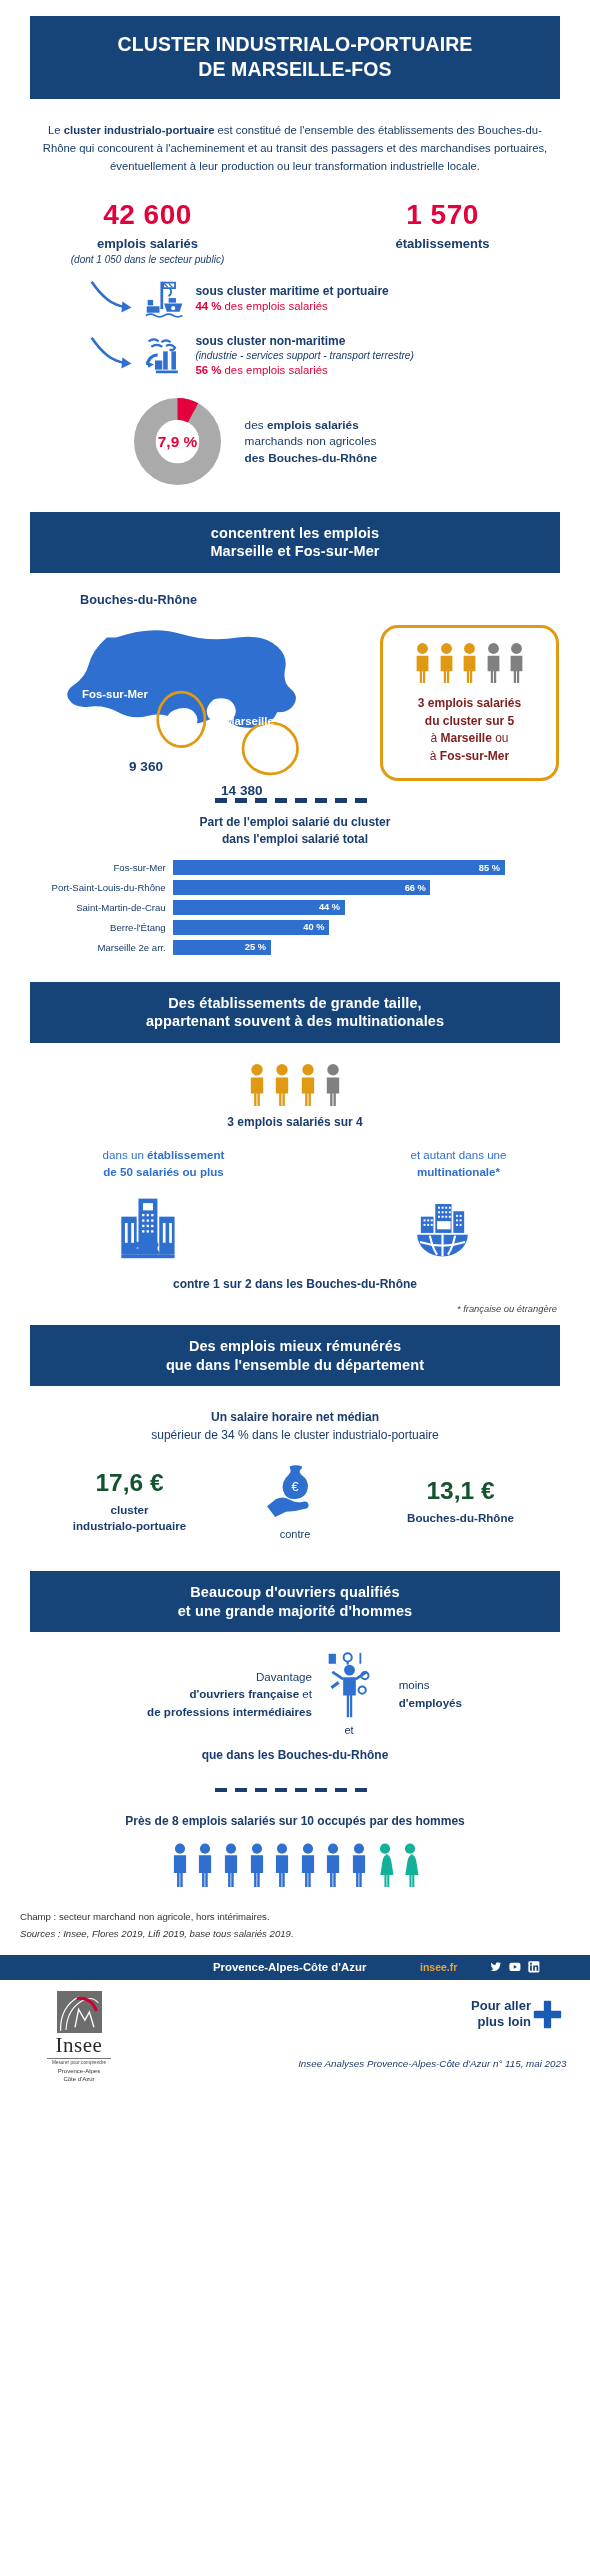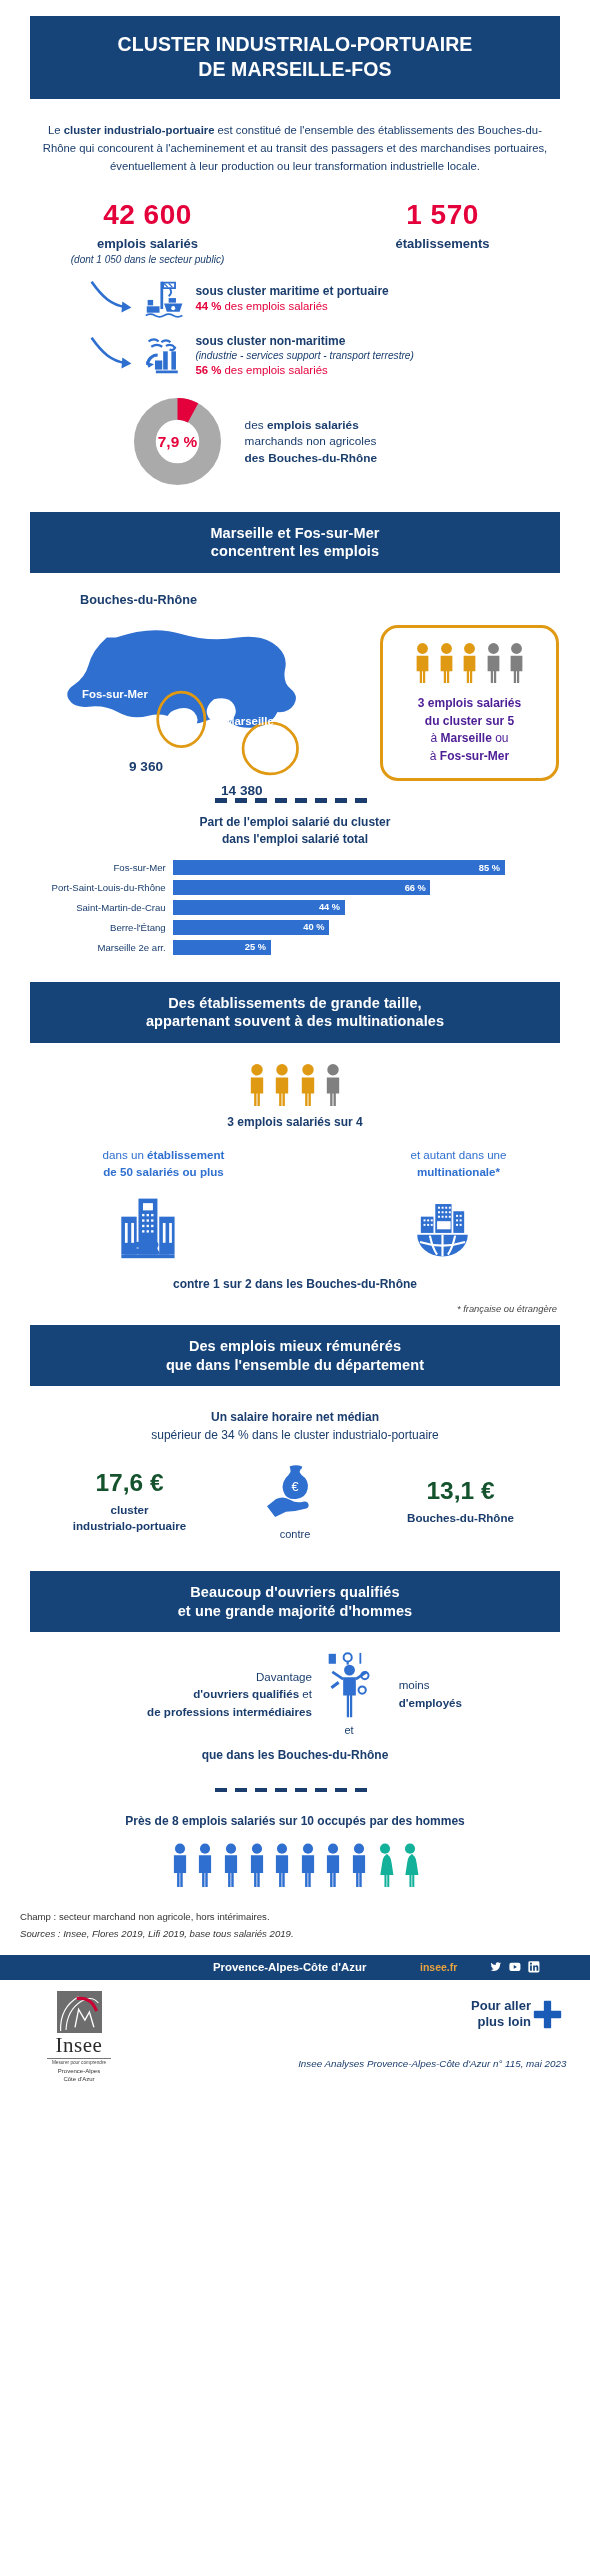--- a/index.html
+++ b/index.html
@@ -71,21 +71,21 @@
   .map-lbl { position: absolute; font-weight: bold; color: #ffffff; font-size: 11.4px; }
   .map-val { position: absolute; font-weight: bold; color: #1a3d6d; font-size: 13.6px; }
 
   .callout {
     position: absolute; left: 380px; top: 12.7px; width: 179px; height: 156px;
     border: 3.6px solid #e09913; border-radius: 18px;
     display: flex; flex-direction: column; align-items: center; justify-content: flex-start;
     padding-top: 14.5px;
   }
   .callout .people { display: flex; gap: 4.5px; }
-  .callout .ctxt { margin-top: 11px; font-size: 12px; color: #4c1d95; font-weight: bold; text-align: center; line-height: 1.45; }
+  .callout .ctxt { margin-top: 11px; font-size: 12px; color: #7f1d1d; font-weight: bold; text-align: center; line-height: 1.45; }
   .callout .ctxt .light { font-weight: normal; }
 
   
   .dashed {
     width: 160px; height: 4.5px; margin: 0 auto;
     background-image: repeating-linear-gradient(to right, #1a3d6d 0 11.8px, transparent 11.8px 20px);
   }
 
   
   .chart-title { text-align:center; font-size: 12px; font-weight:bold; color:#1a3d6d; line-height:1.4; margin-top: 11px; }
@@ -236,22 +236,22 @@
       <div class="pct">7,9 %</div>
     </div>
     <div class="donut-txt">
       <div><span>des </span><b>emplois salariés</b></div>
       <div>marchands non agricoles</div>
       <div class="bold">des Bouches-du-Rhône</div>
     </div>
   </div>
 
   <div class="band sec-band">
+    <div>concentrent les emplois</div>
     <div>Marseille et Fos-sur-Mer</div>
-    <div>concentrent les emplois</div>
   </div>
 
   <div class="map-title">Bouches-du-Rhône</div>
 
   <div class="map-wrap">
     <svg class="map-svg" width="336" height="182" viewBox="0 0 370 200">
       <path d="M88 28 q40 -14 72 -4 q30 9 62 4 q28 -4 44 10 q12 11 8 26 q-2 14 6 20 q10 8 4 18 q-6 9 -18 8 q-6 13 -20 16 q-18 4 -32 -4 q-14 -8 -28 -2 q-16 7 -32 -2 q-14 -8 -30 -4 q-18 5 -34 -4 q-14 -8 -32 -6 q-16 2 -22 -8 q-5 -9 6 -16 q12 -8 16 -22 q4 -16 20 -30 z" fill="#2e6fd0"></path>
       <path d="M152 108 q14 -6 22 2 q8 9 0 18 q-10 10 -22 4 q-10 -6 -8 -14 q1 -7 8 -10 z" fill="#ffffff"></path>
       <path d="M196 96 q16 -4 22 6 q6 12 -6 18 q-14 6 -22 -4 q-6 -10 6 -20 z" fill="#ffffff"></path>
       <path d="M232 134 q20 -6 32 4 q10 10 -2 18 q-18 10 -32 0 q-10 -10 2 -22 z" fill="#ffffff"></path>
@@ -487,21 +487,21 @@
   </div>
 
   <div class="band sec-band" style="margin-top:31px;">
     <div>Beaucoup d'ouvriers qualifiés</div>
     <div>et une grande majorité d'hommes</div>
   </div>
 
   <div class="work-row">
     <div class="work-left">
       <div>Davantage</div>
-      <div><b>d'ouvriers qualifiés</b><span> et</span></div>
+      <div><b>d'ouvriers française</b><span> et</span></div>
       <div class="bold">de professions intermédiaires</div>
     </div>
     <div class="work-mid">
       <div>
         <svg width="53" height="67" viewBox="0 0 58 74">
           <circle cx="29" cy="20" r="6" fill="#2e6fd0"></circle>
           <path d="M22 28 h14 v20 h-4 v24 h-2.5 v-24 h-1 v24 h-2.5 v-24 h-4 z" fill="#2e6fd0"></path>
           <path d="M22 30 L10 22 M36 30 L48 22" stroke="#2e6fd0" stroke-width="3"></path>
           <rect x="6" y="2" width="8" height="11" fill="#2e6fd0"></rect>
           <circle cx="27" cy="6" r="4.5" fill="none" stroke="#2e6fd0" stroke-width="2.2"></circle>

